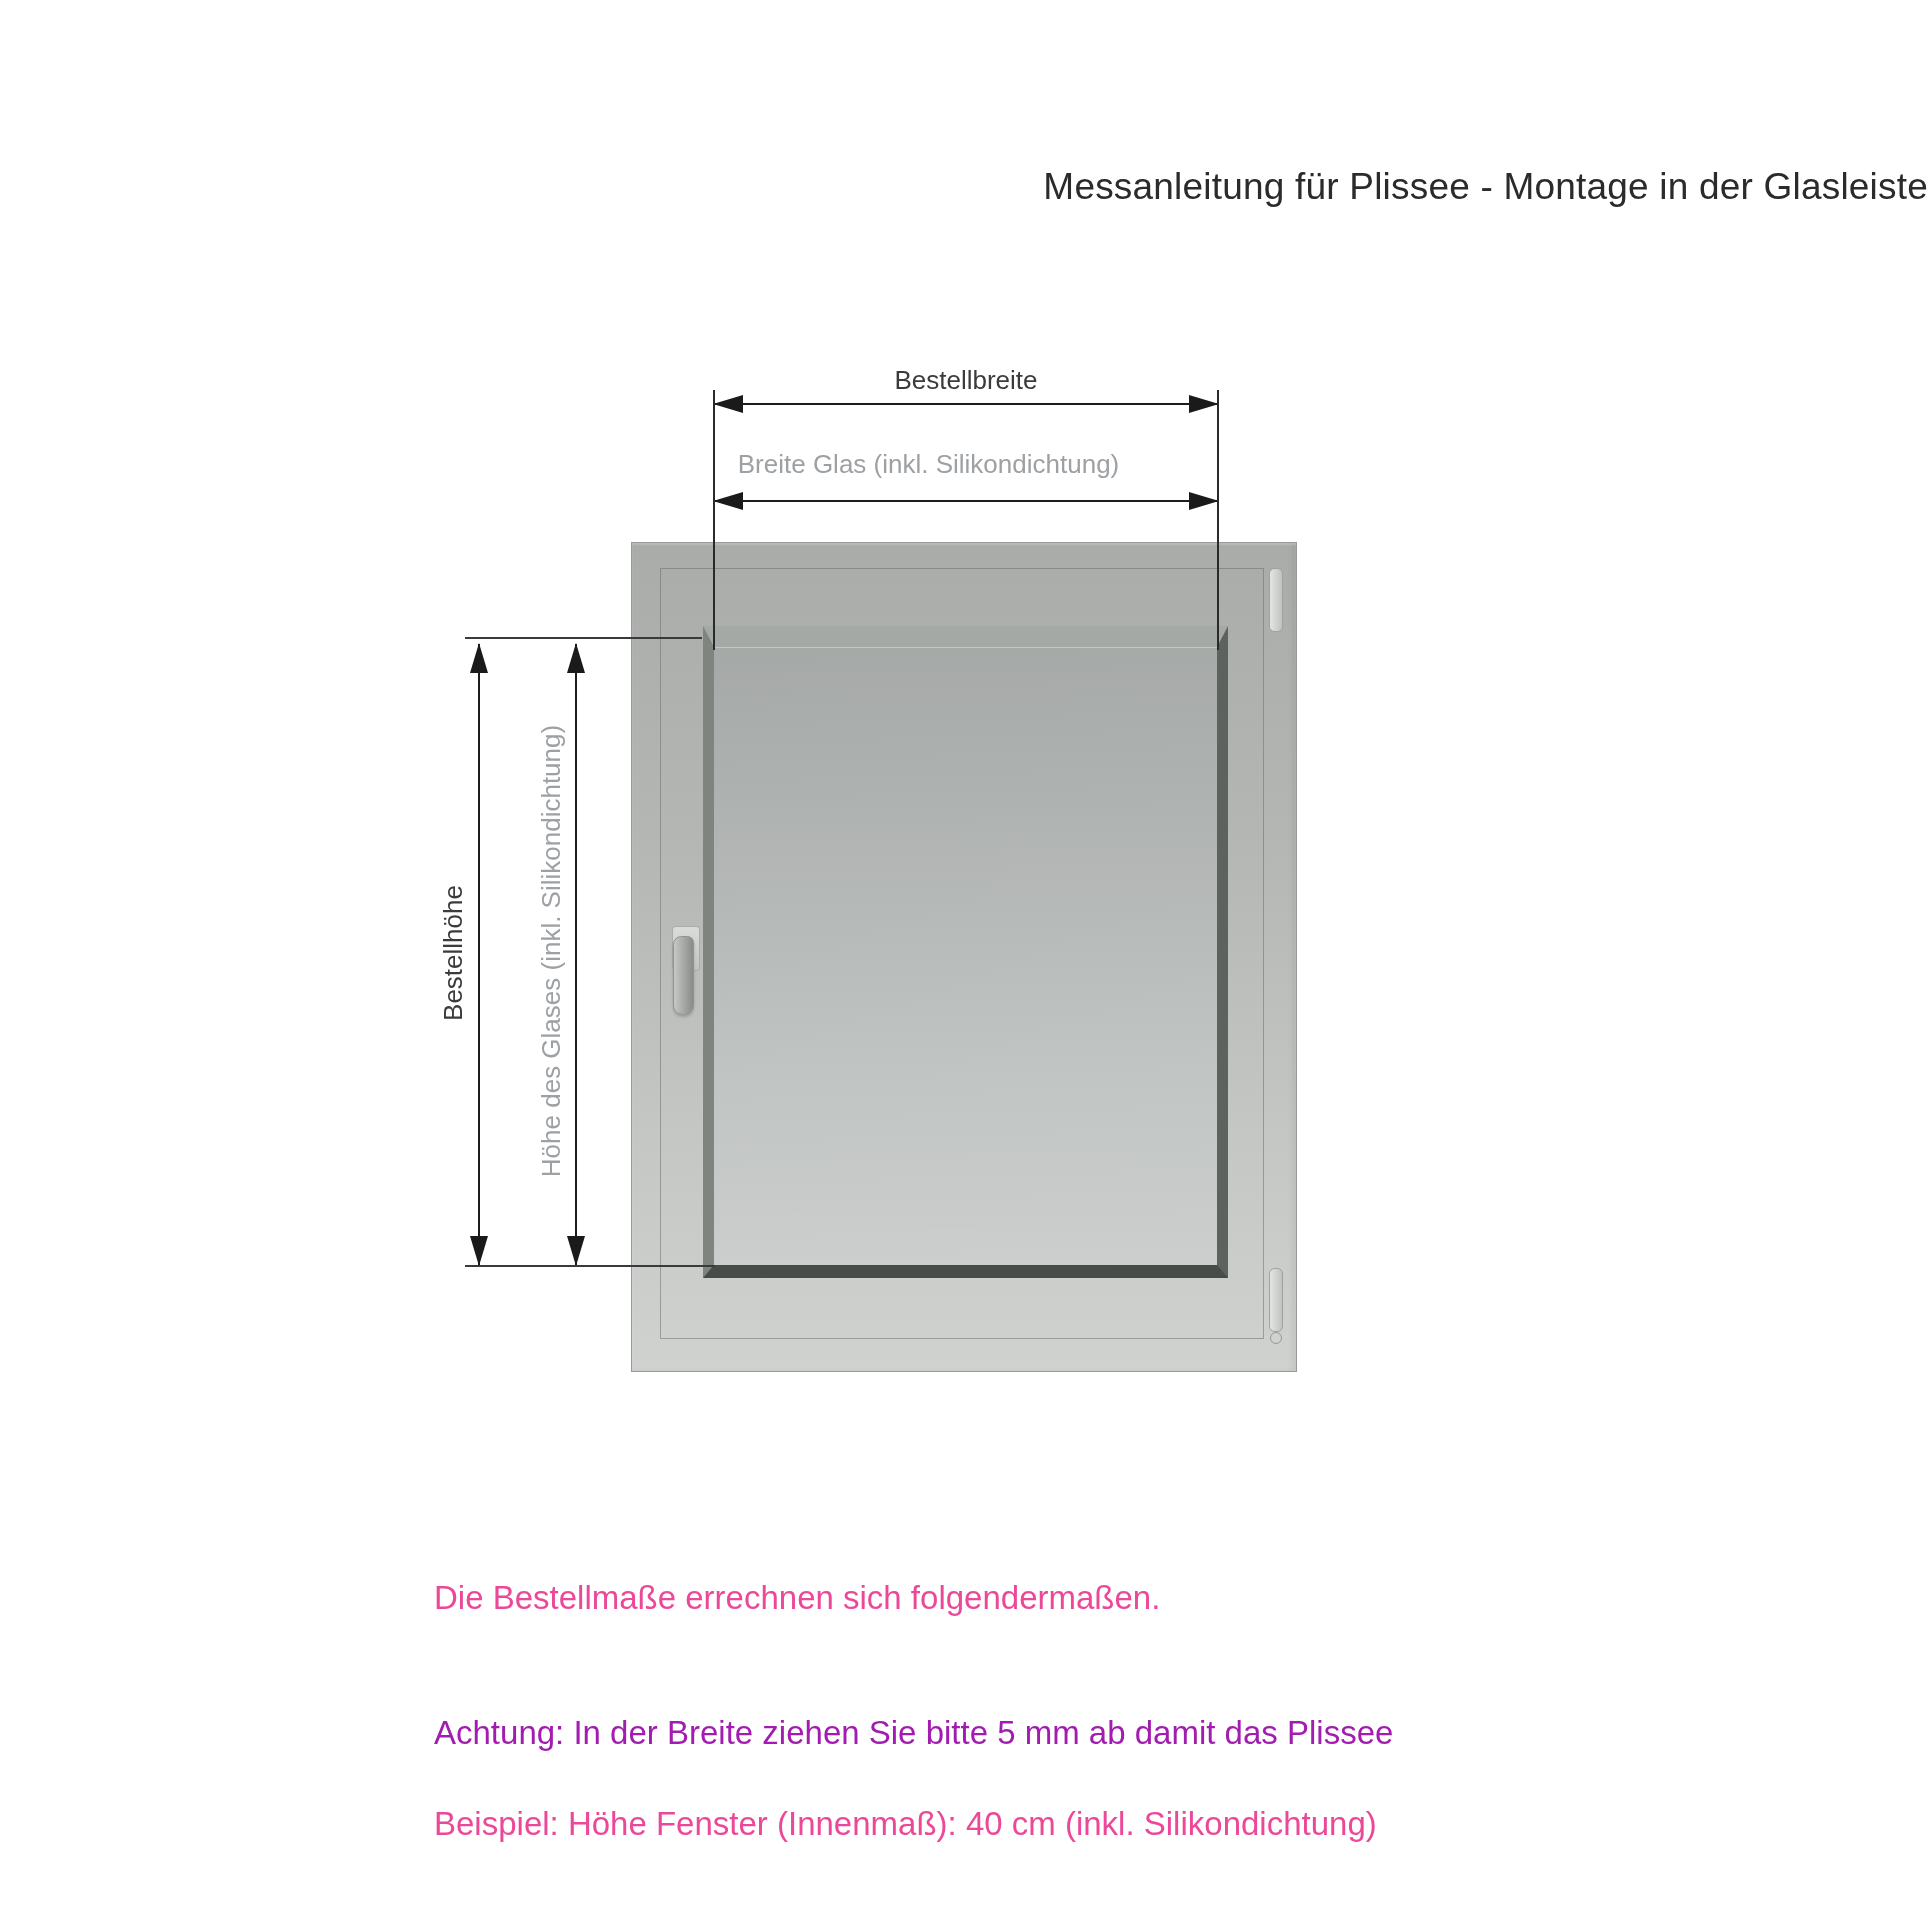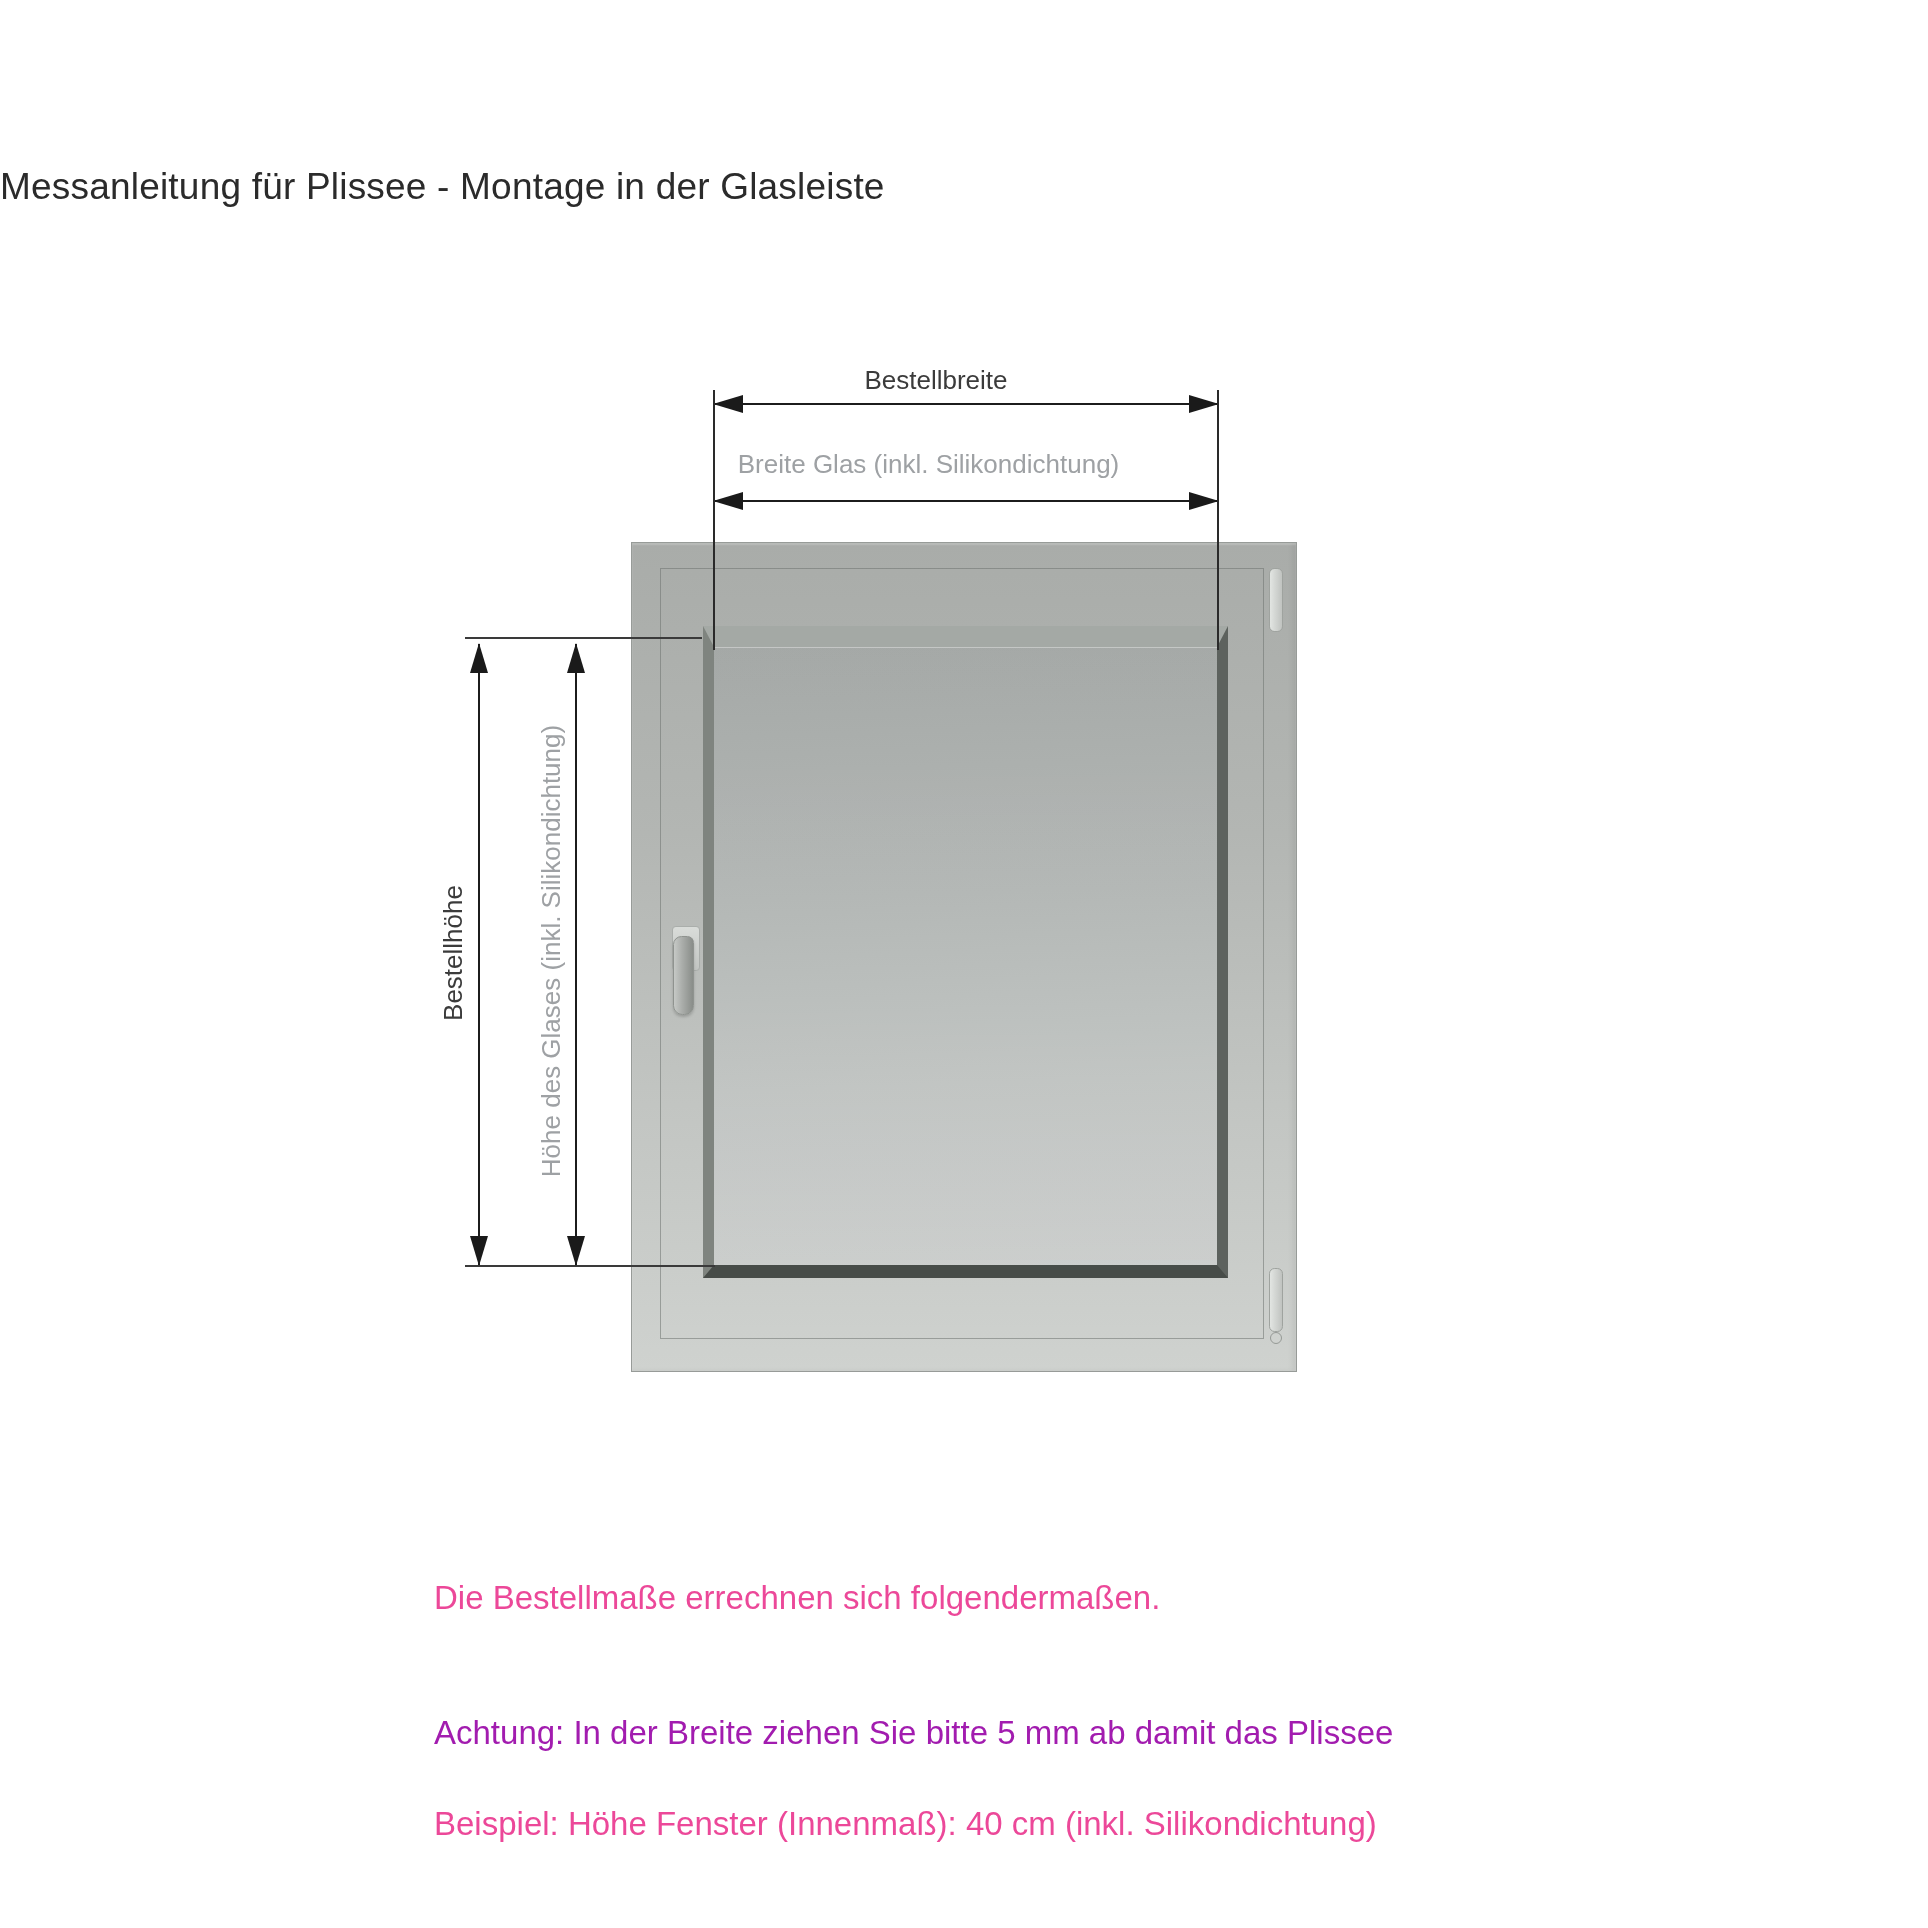--- a/index.html
+++ b/index.html
@@ -1,20 +1,20 @@
 <!DOCTYPE html>
 <html style="font-size:15px"><head>
 <meta charset="utf-8">
 <style>
   html,body{margin:0;padding:0;background:#ffffff;}
   .stage{position:relative;width:1928px;height:1928px;background:#ffffff;overflow:hidden;
          font-family:"Liberation Sans", sans-serif;color:#2e2e2e;}
 
   
-  .title{position:absolute;left:0;top:166px;width:1928px;text-align:left;
+  .title{position:absolute;left:0;top:166px;width:1928px;text-align:right;
          font-size:37px;font-weight:400;color:#2b2b2b;letter-spacing:0.2px;}
 
   
   .dim-line-h{position:absolute;height:1.9px;background:#1c1c1c;}
   .dim-line-v{position:absolute;width:1.9px;background:#1c1c1c;}
   .ext-line-h{position:absolute;height:1.9px;background:#3a3a3a;}
   .ext-line-v{position:absolute;width:1.9px;background:#2a2a2a;}
 
   .ah{position:absolute;width:0;height:0;}
   .ah-left {left:-0.9px;top:-8.5px;border-top:9.4px solid transparent;border-bottom:9.4px solid transparent;border-right:30px solid #1a1a1a;}
@@ -75,21 +75,21 @@
     <div class="glass-unit">
       <div class="glass-pane"></div>
     </div>
     <div class="handle-plate"></div>
     <div class="handle-bar"></div>
     <div class="hinge hinge-top"></div>
     <div class="hinge hinge-bottom"></div>
     <div class="hinge-pin"></div>
   </div>
 
-  <div class="dim-label-dark" style="left:684px;top:365px;width:504px;">Bestellbreite</div>
+  <div class="dim-label-dark" style="left:714px;top:365px;width:504px;">Bestellbreite</div>
   <div class="dim-line-h" style="left:714px;top:403px;width:504px;">
     <div class="ah ah-left"></div>
     <div class="ah ah-right"></div>
   </div>
 
   <div class="dim-label-gray" style="left:714px;top:449px;width:429px;">Breite Glas (inkl. Silikondichtung)</div>
   <div class="dim-line-h" style="left:714px;top:500px;width:504px;">
     <div class="ah ah-left"></div>
     <div class="ah ah-right"></div>
   </div>

